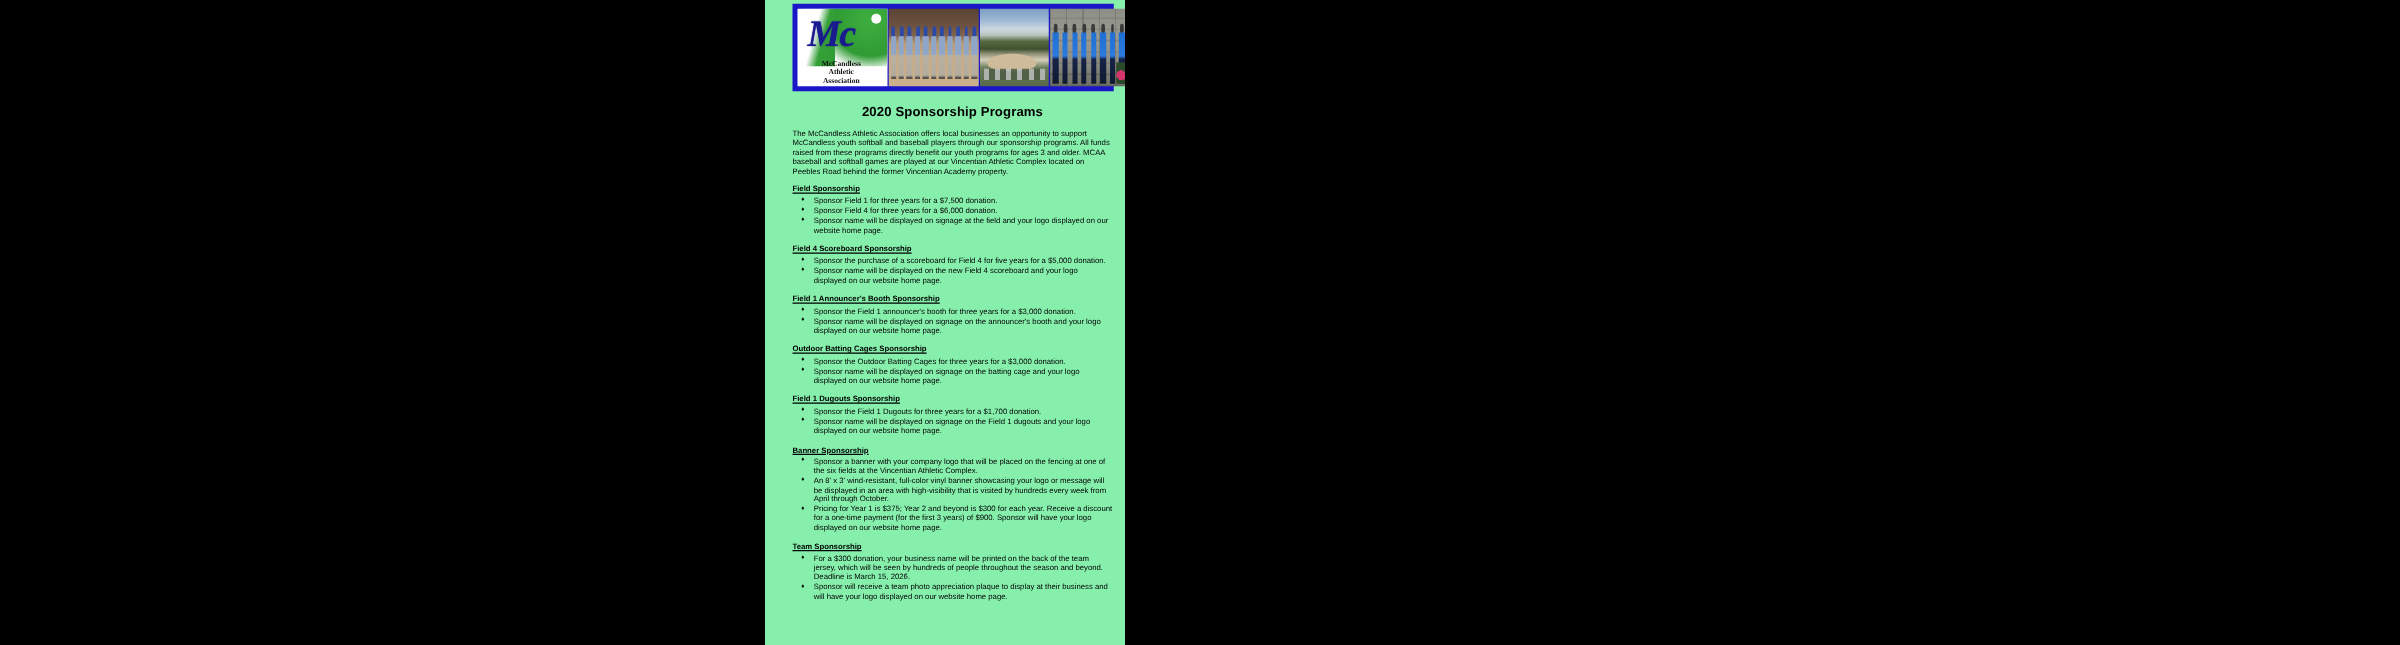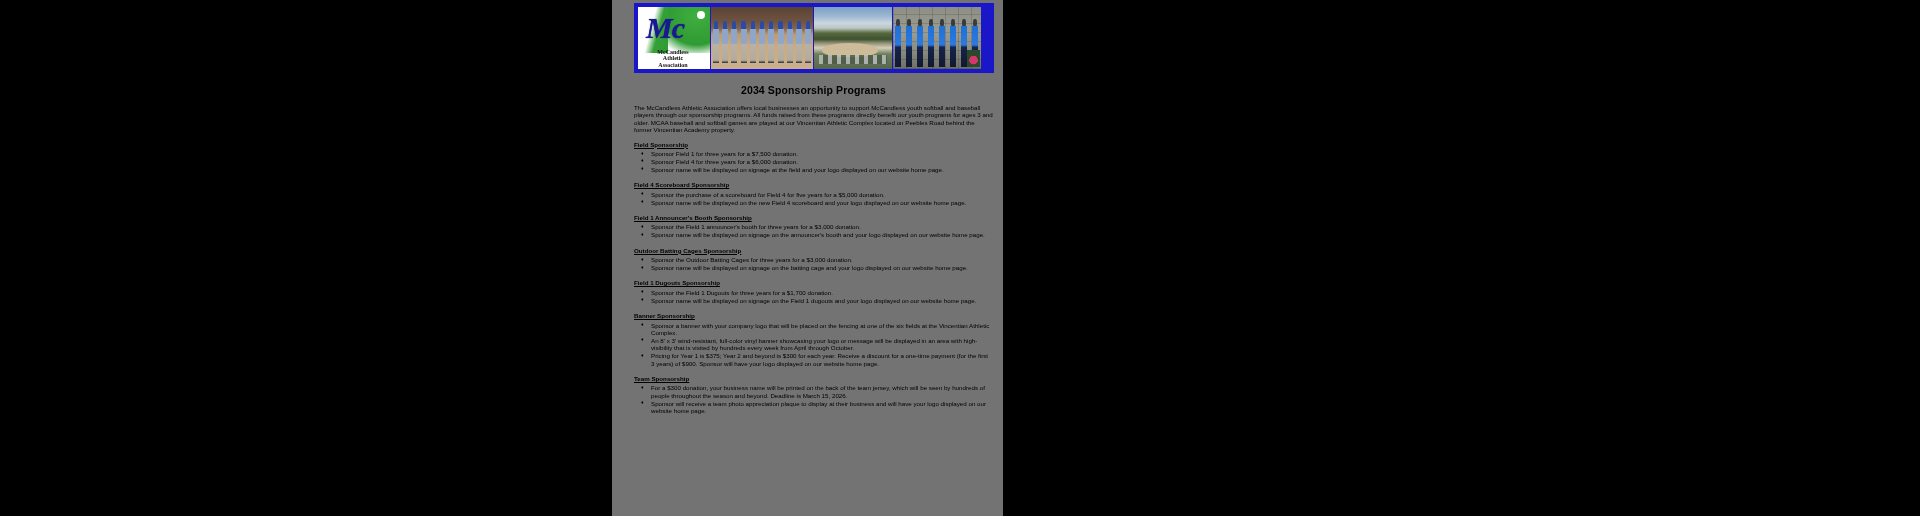--- a/index.html
+++ b/index.html
@@ -16,23 +16,23 @@
   .screen {
     position: relative;
     width: 1920px;
     height: 516px;
     background: #000000;
   }
   .page {
     position: absolute;
     left: 612px;
     top: 0;
-    width: 391px;
+    width: 288px;
     height: 516px;
-    background: #737373;
+    background: #86efac;
     overflow: hidden;
   }
   
   .banner-wrap {
     margin: 3px 9px 0 22px;
     background: #1a17c9;
     padding: 4px 4px 4px 4px;
     box-sizing: border-box;
   }
   .banner {
@@ -320,21 +320,21 @@
             <div class="g"></div>
             <div class="g"></div>
           </div>
           <div class="flower"></div>
         </div>
 
       </div>
     </div>
 
     <div class="body">
-      <h1 class="title">2034 Sponsorship Programs</h1>
+      <h1 class="title">2020 Sponsorship Programs</h1>
       <p class="intro">The McCandless Athletic Association offers local businesses an opportunity to support McCandless youth softball and baseball players through our sponsorship programs. All funds raised from these programs directly benefit our youth programs for ages 3 and older. MCAA baseball and softball games are played at our Vincentian Athletic Complex located on Peebles Road behind the former Vincentian Academy property.</p>
       <div id="sections-root">
           <div class="section-block">
             <h2 class="section">Field Sponsorship</h2>
             <ul class="bullets">
               <li>Sponsor Field 1 for three years for a $7,500 donation.</li>
               <li>Sponsor Field 4 for three years for a $6,000 donation.</li>
               <li>Sponsor name will be displayed on signage at the field and your logo displayed on our website home page.</li>
             </ul>
           </div>

